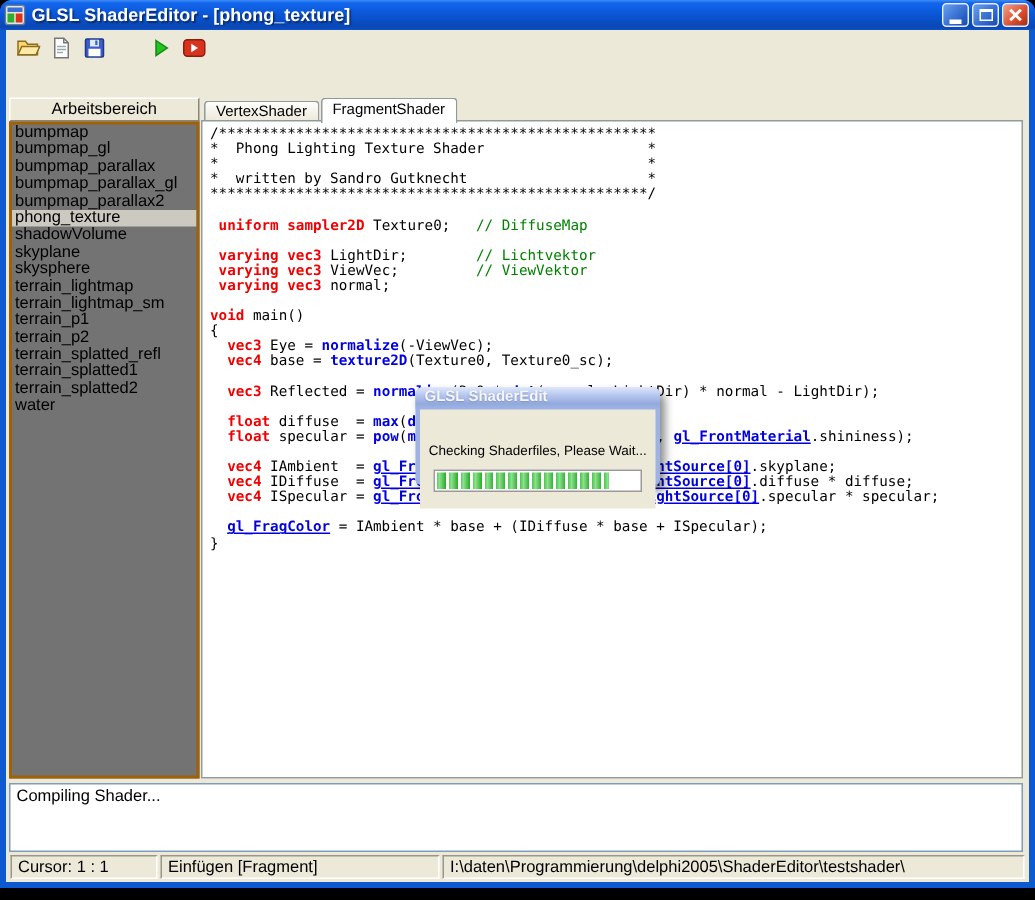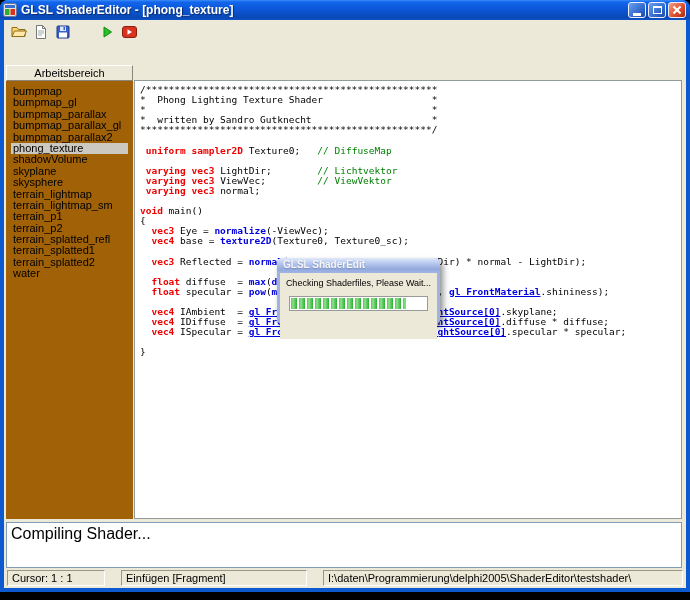--- a/index.html
+++ b/index.html
@@ -29,57 +29,57 @@
   
   .menubar { height:20px; display:flex; align-items:center; padding-left:2px; font-size:11px; color:#000; }
   .menu-item { padding:3px 7px; }
   .toolbar { height:24px; display:flex; align-items:center; padding-left:4px; }
   .tool-btn { width:22px; height:21px; display:flex; align-items:center; justify-content:center; border:1px solid transparent; }
   .tool-spacer { width:22px; height:21px; }
 
   
   .ws-header { position:absolute; left:2px; top:45px; width:127px; height:16px; background:#ece9d8;
     border:1px solid; border-color:#fff #8a877a #8a877a #fff; font-size:11px; text-align:center; line-height:14px; }
-  .ws-list { position:absolute; left:2px; top:61px; width:127px; height:438px; background:#a16207;
-    border:5px solid #a16207; overflow:hidden; font-size:11px; }
+  .ws-list { position:absolute; left:2px; top:61px; width:127px; height:438px; background:#737373;
+    border:2px solid #a16207; overflow:hidden; font-size:11px; }
   .li { height:11.4px; line-height:11.4px; padding-left:2px; white-space:nowrap; overflow:hidden; }
   .li.sel { background:#ccc9c1; }
 
   
   .tabstrip { position:absolute; left:130px; top:44px; right:4px; height:17px; display:flex; align-items:flex-end; padding-left:2px; }
   .tab { font-size:10px; padding:1px 7px 2px; margin-right:1px; border:1px solid #919b9c; border-bottom:none;
     border-radius:3px 3px 0 0; background:linear-gradient(#fdfdfb,#ece9d8); height:14px; line-height:11px; }
   .tab.active { background:#fff; height:17px; line-height:14px; margin-bottom:-1px; position:relative; z-index:2; }
 
   .editor { position:absolute; left:130px; top:60px; right:4px; height:439px; background:#fff;
     border:1px solid #919b9c; overflow:hidden; padding:4px 0 0 5px;
     font-family:"DejaVu Sans Mono", monospace; font-size:9.5px; }
   .cl { white-space:pre; height:10.1px; line-height:10.1px; color:#000; }
   .cl .k { color:#f00000; font-weight:bold; }
   .cl .f { color:#0000e0; font-weight:bold; }
   .cl .g { color:#0000e0; font-weight:bold; text-decoration:underline; }
   .cl .c { color:#008000; }
 
   
   .output { position:absolute; left:2px; top:502px; right:4px; height:46px; background:#fff;
-    border:1px solid #7f9db9; font-size:16px; padding:2px 4px; }
+    border:1px solid #7f9db9; font-size:11px; padding:2px 4px; }
   .statusbar { position:absolute; left:1px; right:1px; bottom:1px; height:18px; background:#ece9d8;
-    display:flex; gap:16px; padding:1px 2px; }
+    display:flex; gap:2px; padding:1px 2px; }
   .sb-cell { border:1px solid; border-color:#9a978a #fff #fff #9a978a; font-size:11px; line-height:14px;
     padding:0 4px; white-space:nowrap; overflow:hidden; }
   .sb-1 { width:98px; } .sb-2 { width:186px; } .sb-3 { flex:1; }
 
   
   .dialog { position:absolute; left:273px; top:238px; width:163px; height:65px; z-index:20;
     background:#9fb2e2; border-radius:5px 5px 3px 3px; padding:0 3px 3px;
     box-shadow:3px 4px 6px rgba(0,0,0,0.45); }
   .dialog-title { height:15px; margin:0 -3px; border-radius:5px 5px 0 0; padding:1px 6px;
     background:linear-gradient(180deg,#e0e9fa 0%,#b8c8ef 35%,#93a9dd 75%,#a0b4e6 100%);
     color:#f6f6f6; font-size:10px; font-weight:bold; text-shadow:0 1px 1px #7d90c0; }
-  .dialog-body { background:#ece9d8; height:66px; padding-top:5px; }
+  .dialog-body { background:#ece9d8; height:66px; padding-top:22px; }
   .dialog-msg { text-align:center; font-size:9px; color:#000; }
   .progress { width:139px; height:15px; margin:8px auto 0; background:#fff;
     border:1px solid #9a9a9a; padding:1px; }
   .progress-fill { height:100%; width:0;
     background:repeating-linear-gradient(90deg,#55c855 0px,#8ce08c 2px,#2fae2f 6px,#ffffff 6px,#ffffff 8px); }
 </style>
 </head>
 <body>
 
 <div class="window">
@@ -160,20 +160,24 @@
         <div class="li">terrain_lightmap</div>
         <div class="li">terrain_lightmap_sm</div>
         <div class="li">terrain_p1</div>
         <div class="li">terrain_p2</div>
         <div class="li">terrain_splatted_refl</div>
         <div class="li">terrain_splatted1</div>
         <div class="li">terrain_splatted2</div>
         <div class="li">water</div>
       </div>
 
+    <div class="tabstrip">
+        <div class="tab">VertexShader</div>
+        <div class="tab active">FragmentShader</div>
+      </div>
 
     <div class="editor">
       <div>
           <div class="cl"><span>/***************************************************</span></div>
           <div class="cl"><span>*  Phong Lighting Texture Shader                   *</span></div>
           <div class="cl"><span>*                                                  *</span></div>
           <div class="cl"><span>*  written by Sandro Gutknecht                     *</span></div>
           <div class="cl"><span>***************************************************/</span></div>
           <div class="cl"> </div>
           <div class="cl"><span> </span><span class="k">uniform</span><span> </span><span class="k">sampler2D</span><span> Texture0;   </span><span class="c">// DiffuseMap</span></div>
@@ -189,20 +193,21 @@
           <div class="cl"> </div>
           <div class="cl"><span>  </span><span class="k">vec3</span><span> Reflected = </span><span class="f">normalize</span><span>(2.0 * </span><span class="f">dot</span><span>(normal, LightDir) * normal - LightDir);</span></div>
           <div class="cl"> </div>
           <div class="cl"><span>  </span><span class="k">float</span><span> diffuse  = </span><span class="f">max</span><span>(</span><span class="f">dot</span><span>(normal, LightDir), 0.0);</span></div>
           <div class="cl"><span>  </span><span class="k">float</span><span> specular = </span><span class="f">pow</span><span>(</span><span class="f">max</span><span>(</span><span class="f">dot</span><span>(Reflected, Eye), 0.0), </span><span class="g">gl_FrontMaterial</span><span>.shininess);</span></div>
           <div class="cl"> </div>
           <div class="cl"><span>  </span><span class="k">vec4</span><span> IAmbient  = </span><span class="g">gl_FrontMaterial</span><span>.ambient * </span><span class="g">gl_LightSource[0]</span><span>.skyplane;</span></div>
           <div class="cl"><span>  </span><span class="k">vec4</span><span> IDiffuse  = </span><span class="g">gl_FrontMaterial</span><span>.diffuse * </span><span class="g">gl_LightSource[0]</span><span>.diffuse * diffuse;</span></div>
           <div class="cl"><span>  </span><span class="k">vec4</span><span> ISpecular = </span><span class="g">gl_FrontMaterial</span><span>.specular * </span><span class="g">gl_LightSource[0]</span><span>.specular * specular;</span></div>
           <div class="cl"> </div>
+          <div class="cl"><span>  </span><span class="g">gl_FragColor</span><span> = IAmbient * base + (IDiffuse * base + ISpecular);</span></div>
           <div class="cl"><span>}</span></div>
         </div>
     </div>
 
     <div class="output">Compiling Shader...</div>
 
     <div class="statusbar">
       <div class="sb-cell sb-1">Cursor: 1 : 1</div>
       <div class="sb-cell sb-2">Einfügen [Fragment]</div>
       <div class="sb-cell sb-3">I:\daten\Programmierung\delphi2005\ShaderEditor\testshader\</div>

